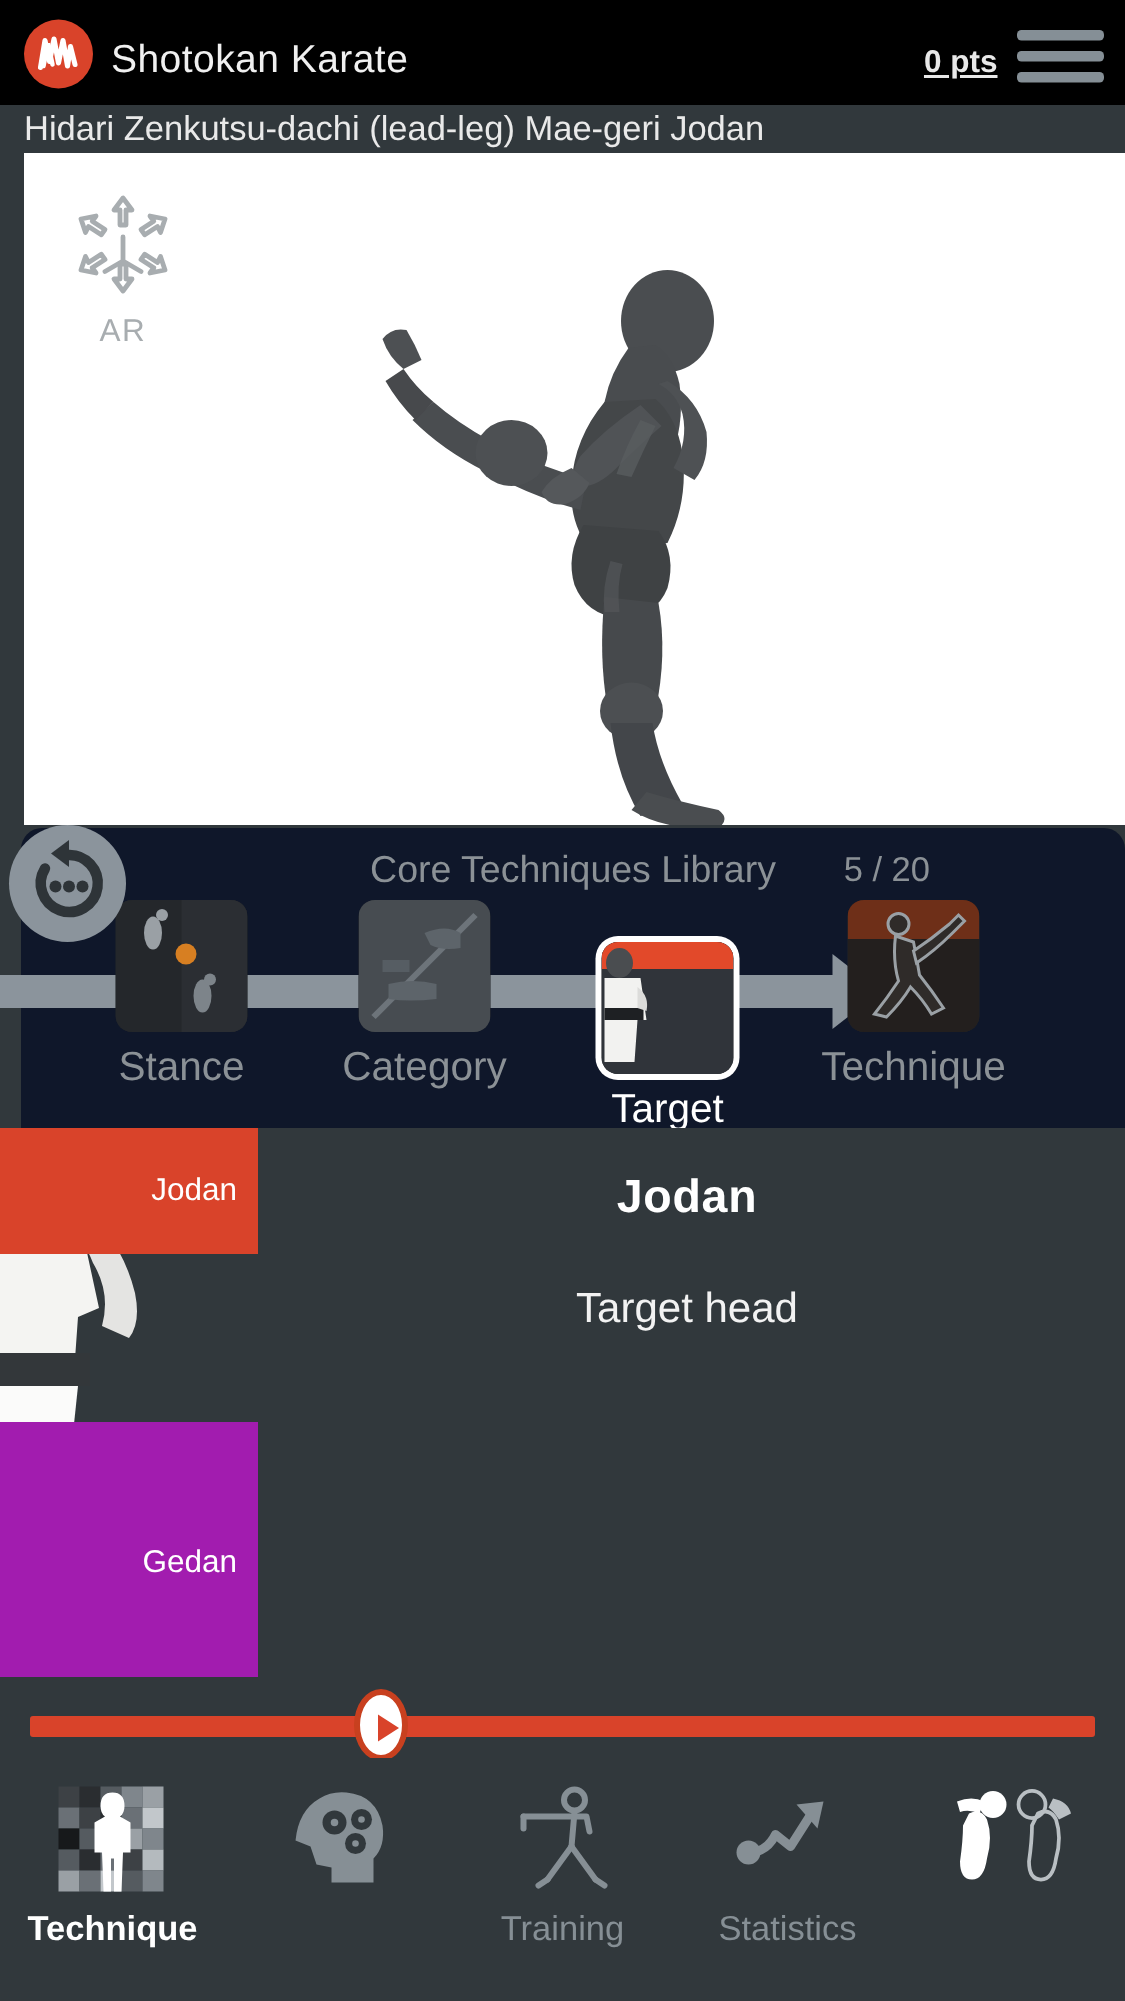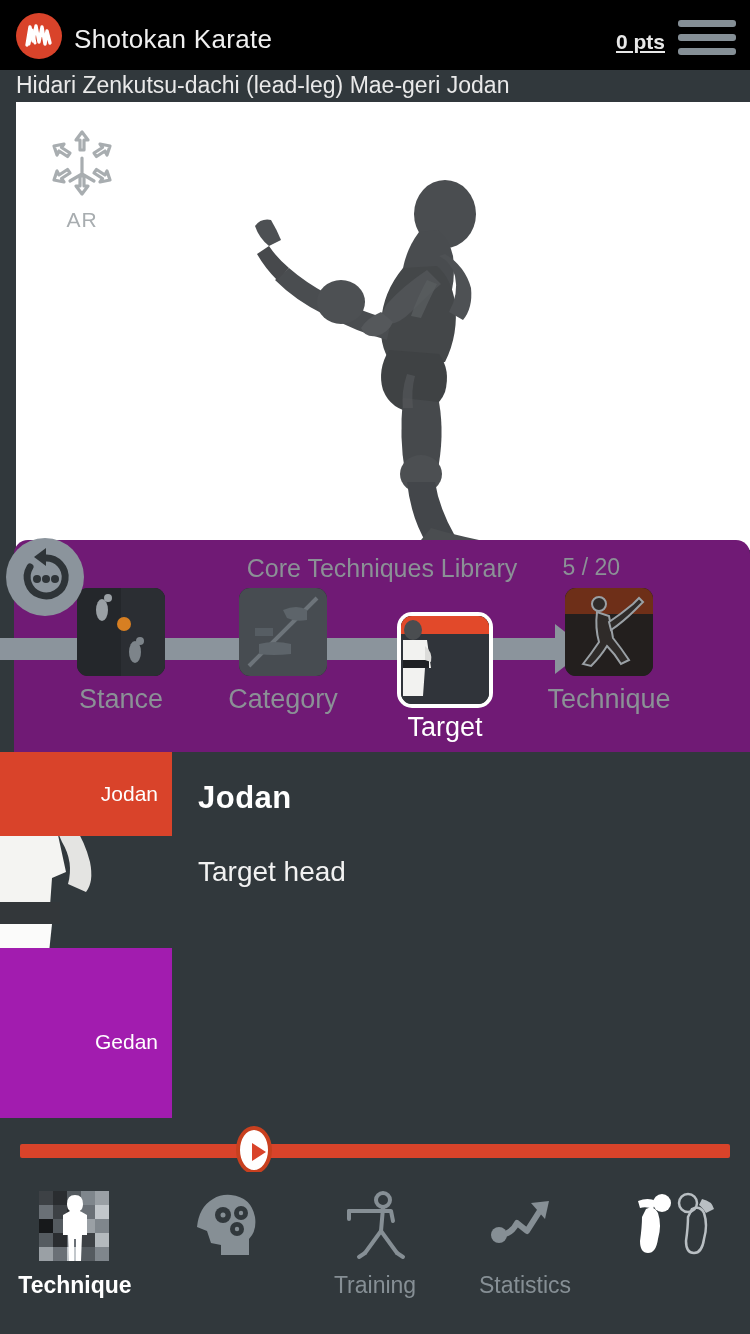--- a/index.html
+++ b/index.html
@@ -25,39 +25,39 @@
   .subtitle{position:absolute;left:16px;top:72px;color:#e9e9e9;font-size:23px;white-space:nowrap;}
 
   
   .stage{position:absolute;left:16px;top:102px;width:750px;height:448px;background:#ffffff;
          overflow:hidden;}
   .ar-btn{position:absolute;left:28px;top:22px;width:76px;height:104px;text-align:center;}
   .ar-label{color:#a8adb0;font-size:21px;margin-top:2px;letter-spacing:1px;}
   .figure-wrap{position:absolute;left:215px;top:60px;width:320px;height:390px;}
 
   
-  .library{position:absolute;left:14px;top:540px;width:736px;height:236px;
-           background:#701a75;border-radius:14px 14px 0 0;}
+  .library{position:absolute;left:14px;top:552px;width:736px;height:236px;
+           background:#0f172a;border-radius:14px 14px 0 0;}
   .lib-title{position:absolute;left:0;top:14px;width:736px;text-align:center;color:#8b9196;
              font-size:25px;}
   .lib-count{position:absolute;right:130px;top:14px;color:#8b9196;font-size:23px;}
   .arrow-track{position:absolute;left:-14px;top:98px;width:560px;height:22px;background:#8b949c;}
   .arrow-head{position:absolute;left:541px;top:84px;width:0;height:0;
               border-top:25px solid transparent;border-bottom:25px solid transparent;
               border-left:32px solid #8b949c;}
   .steps{position:absolute;left:0;top:48px;width:736px;height:150px;}
   .step{position:absolute;width:134px;text-align:center;}
   .thumb{position:relative;width:88px;height:88px;margin:0 auto;border-radius:11px;
          overflow:hidden;background:#23262a;}
   .step-label{margin-top:8px;font-size:27px;color:#8b9196;}
   .step.selected .step-label{color:#ffffff;}
   .step.selected .thumb{box-shadow:0 0 0 4px #ffffff;}
 
   
-  .detail{position:absolute;left:0;top:752px;width:750px;height:366px;background:#31383c;}
+  .detail{position:absolute;left:0;top:752px;width:750px;height:366px;background:#31383c;text-align:center;}
   .side-list{position:absolute;left:0;top:0;width:172px;height:366px;overflow:hidden;}
   .side-item{position:absolute;left:0;width:172px;overflow:hidden;}
   .side-item .lbl{position:absolute;right:14px;color:#ffffff;font-size:21px;}
   .gi{position:absolute;left:-6px;top:0;width:190px;height:366px;}
   .info{position:absolute;left:198px;top:28px;width:520px;}
   .info h1{margin:0;color:#ffffff;font-size:31px;font-weight:bold;letter-spacing:.5px;}
   .info p{margin:40px 0 0 0;color:#f2f2f2;font-size:28px;}
 
   
   .progress-wrap{position:absolute;left:0;top:1118px;width:750px;height:54px;}

